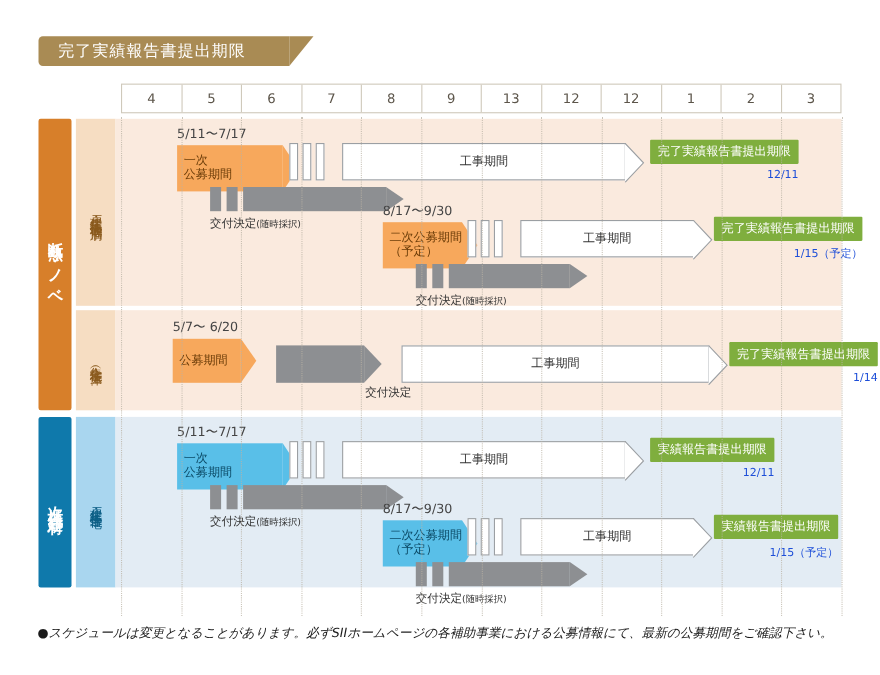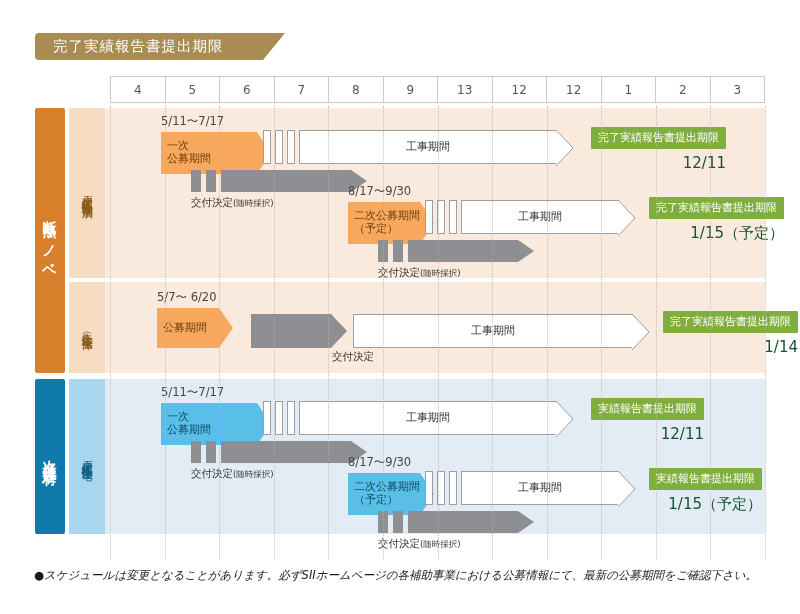--- a/index.html
+++ b/index.html
@@ -214,20 +214,21 @@
   .gchip {
     position: absolute;
     background: #8d8f92;
   }
 
   .bar.work {
     background: #ffffff;
     border: 1px solid #9b9fa3;
     color: #333333;
     justify-content: center;
+    margin-left: 12px;
   }
   .bar.work .btxt { padding: 0; }
   .bar.work .tip {
     position: absolute;
     left: 100%;
     top: -1px;
     bottom: -1px;
     width: 18px;
   }
   .bar.work .tip svg { display: block; }
@@ -262,22 +263,22 @@
     display: inline-block;
     background: #7fae3e;
     color: #ffffff;
     font-size: 11px;
     padding: 3px 7px 4px 7px;
     border-radius: 1px;
   }
   .deadline .dd {
     display: block;
     margin-top: 5px;
-    font-size: 15px;
-    color: #14532d;
+    font-size: 10px;
+    color: #1d4ed8;
   }
 
   
   #footer-note {
     position: absolute;
     left: 34px;
     top: 568px;
     font-size: 11.5px;
     color: #1a1a1a;
     white-space: nowrap;

